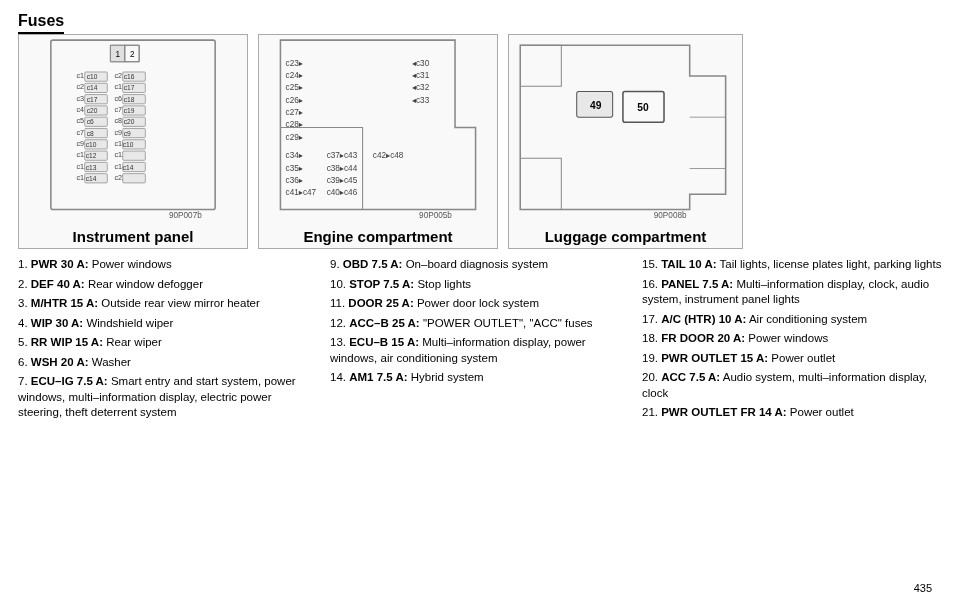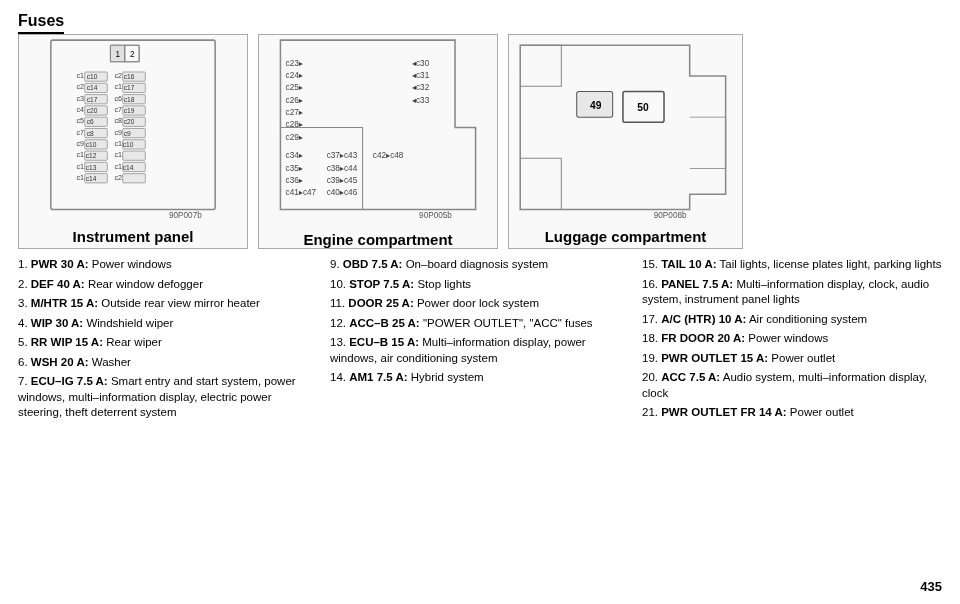--- a/index.html
+++ b/index.html
@@ -44,21 +44,20 @@
       margin-top: 3px;
     }
     
     .diag-instrument {
       width: 230px;
       height: 215px;
     }
     .diag-engine {
       width: 240px;
       height: 215px;
-      justify-content: space-between;
     }
     .diag-luggage {
       width: 235px;
       height: 215px;
     }
 
     
     .diag-svg {
       width: 100%;
       height: 190px;
@@ -86,23 +85,23 @@
     .fuse-item .fuse-label {
       font-weight: bold;
     }
     .fuse-item .fuse-desc {
       font-weight: normal;
     }
 
     .page-number {
       position: absolute;
       bottom: 10px;
-      right: 18px;
-      font-size: 13px;
-      font-weight: bold;
+      right: 28px;
+      font-size: 11px;
+      font-weight: normal;
     }
   </style>
 </head>
 <body>
 
 <div class="page-container">
   <div class="page-title">Fuses</div>
 
   <div class="diagrams-row">
 

